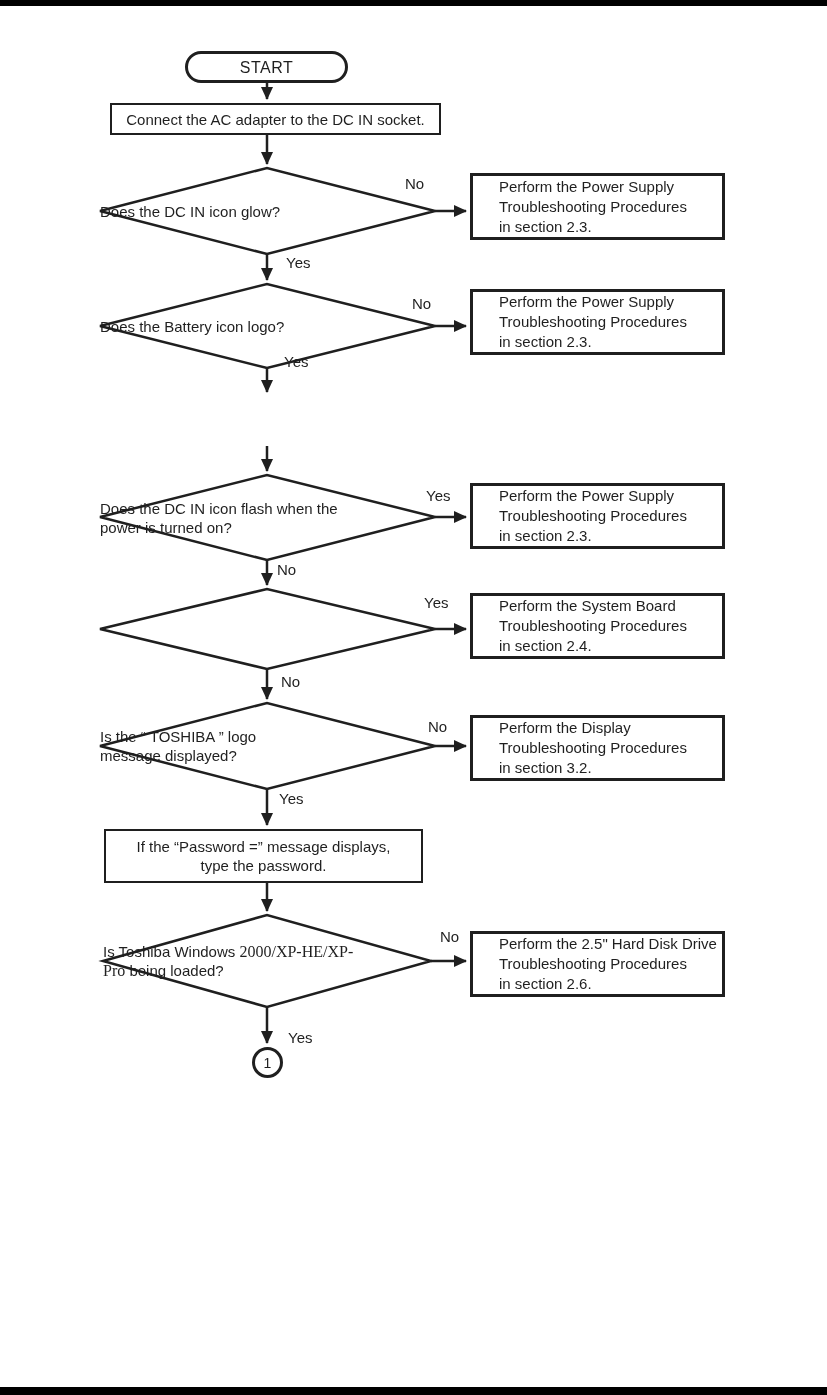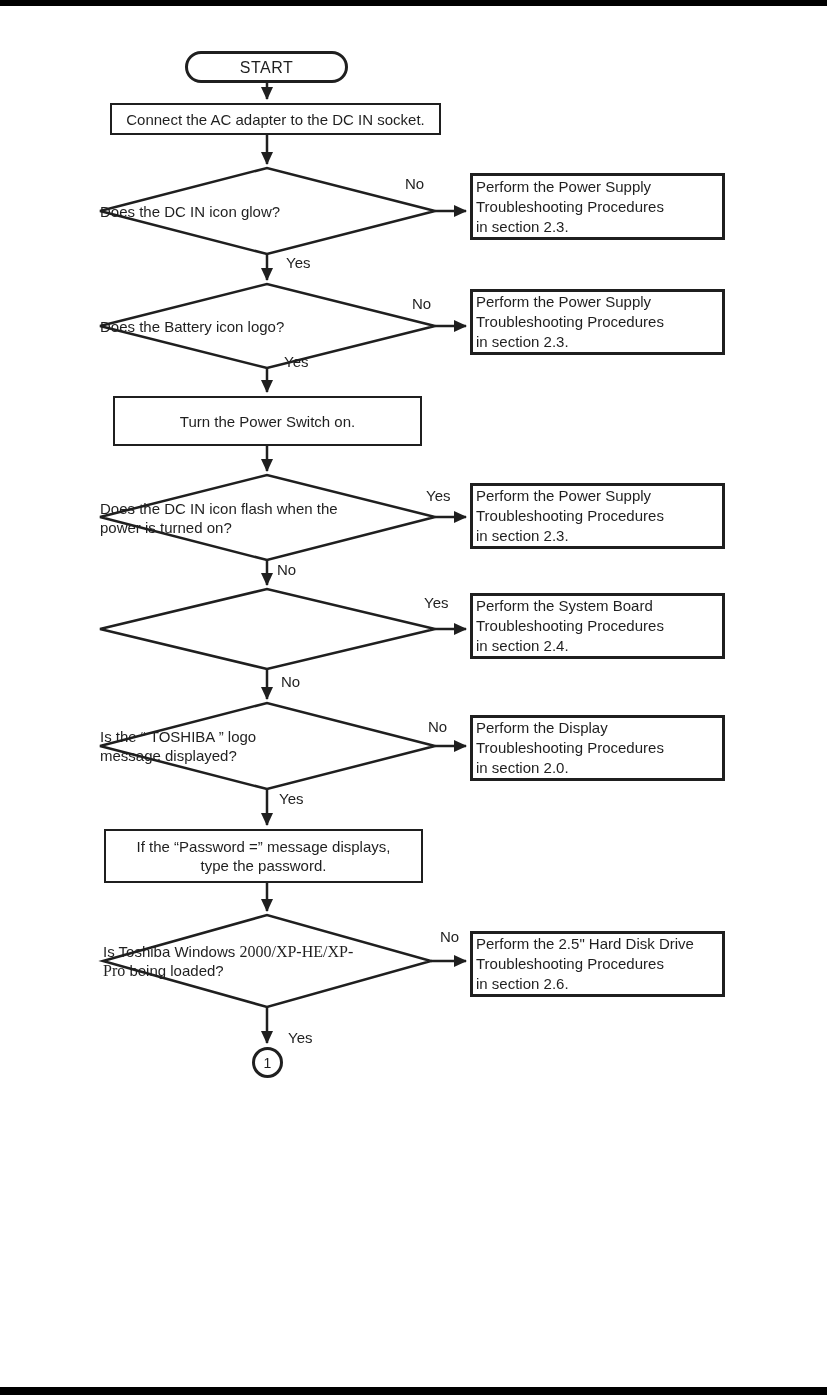--- a/index.html
+++ b/index.html
@@ -30,21 +30,21 @@
   .terminator { border: 3px solid #1f1f1f; border-radius: 17px; font-size: 16px; letter-spacing: 0.5px; }
   .process   { border: 2px solid #1f1f1f; }
   .action {
     position: absolute;
     box-sizing: border-box;
     background: #ffffff;
     border: 3px solid #1f1f1f;
     display: flex;
     flex-direction: column;
     justify-content: center;
-    padding-left: 3px;
+    padding-left: 26px;
     font-size: 15px;
     line-height: 20px;
     text-align: left;
   }
   .dtext {
     position: absolute;
     display: flex;
     flex-direction: column;
     align-items: flex-start;
     justify-content: center;
@@ -133,23 +133,20 @@
     <div>Does the Battery icon logo?</div>
   </div>
   <div class="lbl" style="left:412px; top:296px">No</div>
   <div class="lbl" style="left:284px; top:354px">Yes</div>
   <div class="action" style="left:470px; top:289px; width:255px; height:66px">
     <div>Perform the Power Supply</div>
     <div>Troubleshooting Procedures</div>
     <div>in section 2.3.</div>
   </div>
 
-  <div class="node process" style="left:113px; top:396px; width:309px; height:50px">
-    <span>Turn the Power Switch on.</span>
-  </div>
 
   <div class="dtext" style="left:100px; top:475px; width:335px; height:85px">
     <div>Does the DC IN icon flash when the</div>
     <div>power is turned on?</div>
   </div>
   <div class="lbl" style="left:426px; top:488px">Yes</div>
   <div class="lbl" style="left:277px; top:562px">No</div>
   <div class="action" style="left:470px; top:483px; width:255px; height:66px">
     <div>Perform the Power Supply</div>
     <div>Troubleshooting Procedures</div>
@@ -166,21 +163,21 @@
 
   <div class="dtext" style="left:100px; top:703px; width:335px; height:86px">
     <div>Is the “ TOSHIBA ” logo</div>
     <div>message displayed?</div>
   </div>
   <div class="lbl" style="left:428px; top:719px">No</div>
   <div class="lbl" style="left:279px; top:791px">Yes</div>
   <div class="action" style="left:470px; top:715px; width:255px; height:66px">
     <div>Perform the Display</div>
     <div>Troubleshooting Procedures</div>
-    <div>in section 2.0.</div>
+    <div>in section 3.2.</div>
   </div>
 
   <div class="node process" style="left:104px; top:829px; width:319px; height:54px; flex-direction:column">
     <div>If the “Password =” message displays,</div>
     <div>type the password.</div>
   </div>
 
   <div class="dtext" style="left:103px; top:915px; width:328px; height:92px">
     <div>
       <span>Is Toshiba Windows </span><span class="serif">2000/XP-HE/XP-</span>

